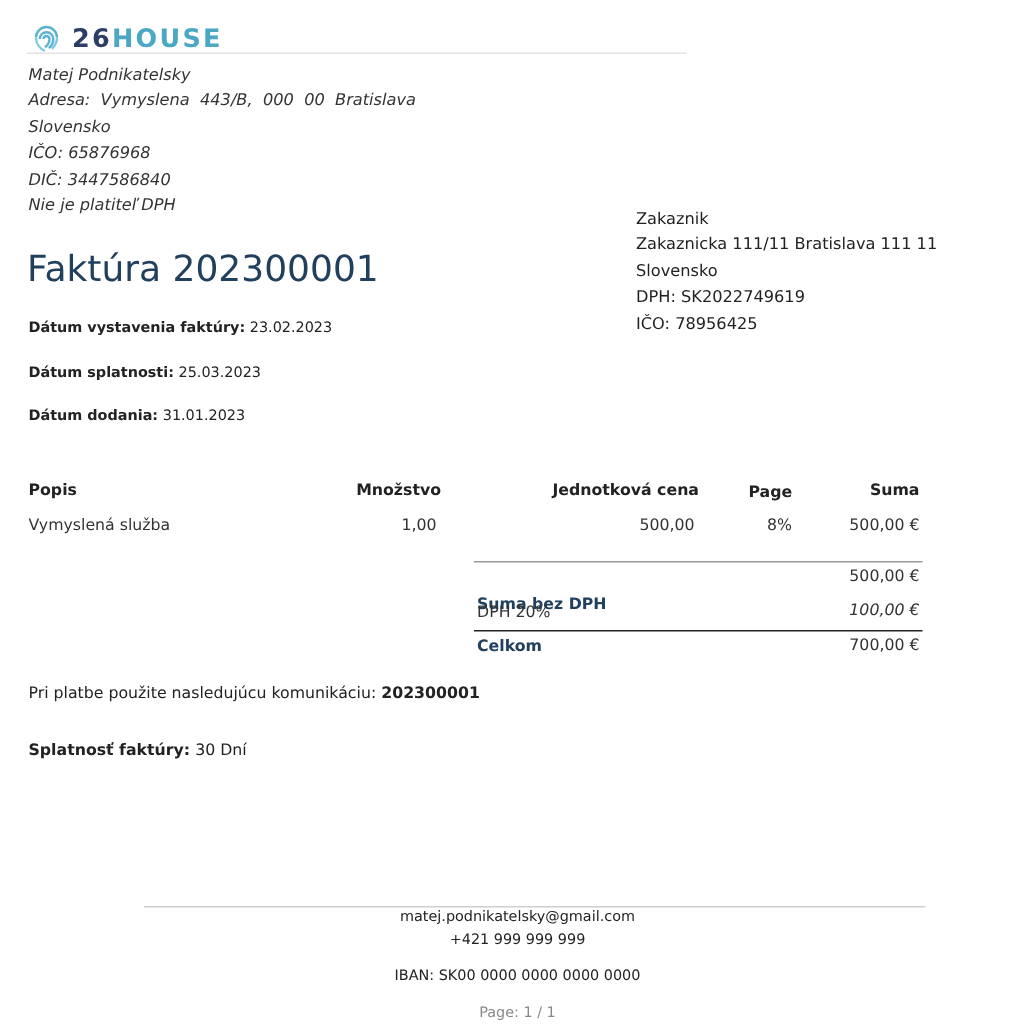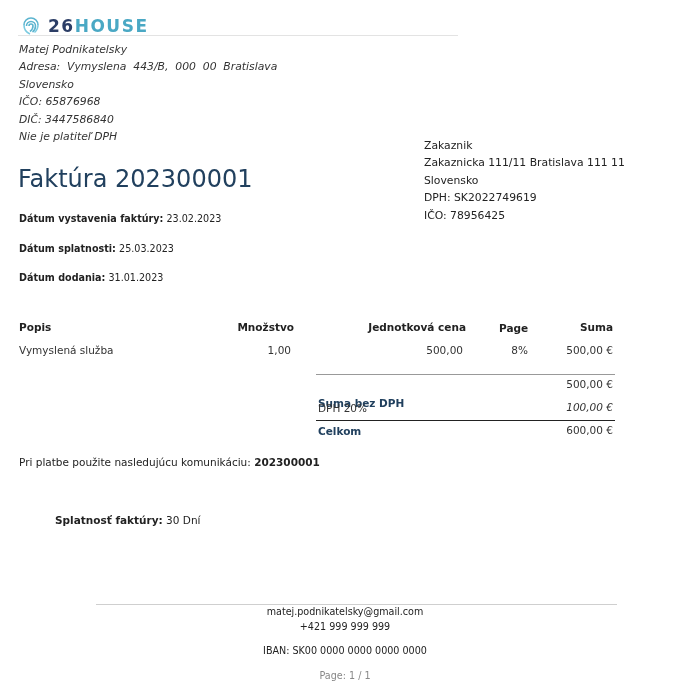--- a/index.html
+++ b/index.html
@@ -88,27 +88,27 @@
 </div>
 
 <div>
   <div class="abs rule-grey" style="left:316px; top:374px; width:299px;"></div>
   <div class="abs td navy" style="left:318px; top:397px;">Suma bez DPH</div>
   <div class="abs td r" style="left:500px; top:378px; width:113px;">500,00 €</div>
   <div class="abs td" style="left:318px; top:402px;">DPH 20%</div>
   <div class="abs td r" style="left:500px; top:401px; width:113px;font-style:italic;">100,00 €</div>
   <div class="abs rule-black" style="left:316px; top:420px; width:299px;"></div>
   <div class="abs td navy" style="left:318px; top:425px;">Celkom</div>
-  <div class="abs td r" style="left:500px; top:424px; width:113px;">600,00 €</div>
+  <div class="abs td r" style="left:500px; top:424px; width:113px;">700,00 €</div>
 </div>
 
 <div class="abs td" style="left:19px; top:456px; color:#222;">
   <span>Pri platbe použite nasledujúcu komunikáciu:</span> <b>202300001</b>
 </div>
-<div class="abs td" style="left:19px; top:514px; color:#222;margin-left:36px;">
+<div class="abs td" style="left:19px; top:494px; color:#222;">
   <b>Splatnosť faktúry:</b> <span>30 Dní</span>
 </div>
 
 <div class="abs footer-rule"></div>
 <div class="abs footer" style="top:606px;">matej.podnikatelsky@gmail.com</div>
 <div class="abs footer" style="top:621px;">+421 999 999 999</div>
 <div class="abs footer" style="top:645px;">IBAN: SK00 0000 0000 0000 0000</div>
 <div class="abs footer page-num" style="top:670px;">Page: 1 / 1</div>
 
 </body></html>

